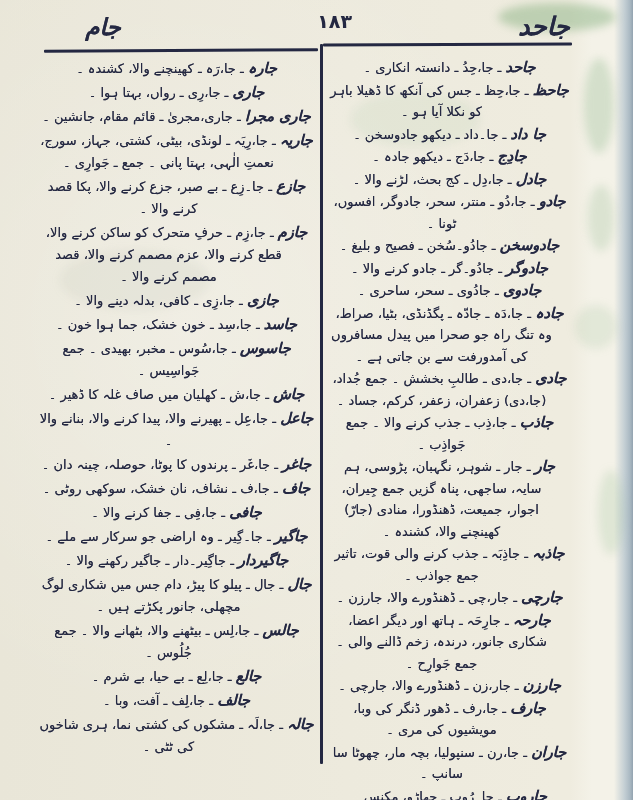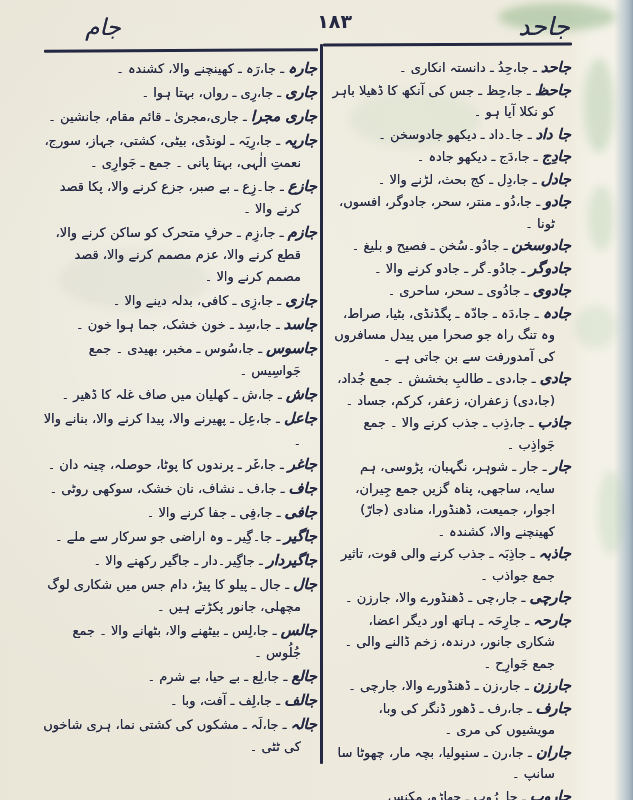--- a/index.html
+++ b/index.html
@@ -26,37 +26,37 @@
   .blob{position:absolute;border-radius:50%;filter:blur(4px);pointer-events:none;}
   .b1{left:498px;top:3px;width:118px;height:28px;background:rgba(115,165,110,.40);}
   .b2{left:584px;top:58px;width:30px;height:95px;background:rgba(120,170,120,.26);}
   .b3{left:588px;top:185px;width:26px;height:66px;background:rgba(120,170,120,.20);}
   .b4{left:575px;top:305px;width:42px;height:44px;background:rgba(130,175,125,.15);}
   .b5{left:350px;top:92px;width:130px;height:55px;background:rgba(150,190,150,.12);}
   .b6{left:598px;top:470px;width:26px;height:85px;background:rgba(120,170,120,.17);}
   .b7{left:60px;top:250px;width:150px;height:60px;background:rgba(160,170,150,.10);}
 
   
-  .catchword{position:absolute;color:var(--ink);font-weight:normal;
+  .catchword{position:absolute;color:var(--ink);font-weight:bold;
     text-shadow:0 0 .6px rgba(36,40,66,.8);white-space:nowrap;}
   .cw-right{left:500px;top:12px;width:88px;font-size:25px;text-align:center;font-style:italic;}
   .cw-left{left:78px;top:14px;width:50px;font-size:23px;text-align:center;font-style:italic;}
   .pageno{position:absolute;left:288px;top:10px;width:64px;
     color:var(--ink);font-weight:bold;font-size:19px;letter-spacing:2px;}
   .rule{position:absolute;background:var(--ink);border-radius:1px;}
   .rule-right{left:323px;top:43px;width:249px;height:3px;transform:rotate(-0.25deg);}
   .rule-left{left:44px;top:49px;width:274px;height:3px;transform:rotate(-0.35deg);}
   .divider{left:320px;top:44px;width:2.5px;height:720px;}
 
   
   .col{position:absolute;top:57px;color:var(--ink);}
   .col-right{right:62px;width:243px;}
   .col-left{left:36px;width:281px;}
   .entry{margin:0 0 1px;padding-right:16px;text-indent:-16px;
-    font-size:13px;line-height:21.5px;text-align:right;
+    font-size:13px;line-height:21.5px;text-align:center;
     text-shadow:0 0 .5px rgba(36,40,66,.75);}
   .col-left .entry{line-height:22px;}
   .hw{font-weight:bold;font-size:14.5px;font-style:italic;letter-spacing:.3px;}
 </style>
 </head>
 <body>
 
 <div id="page">
 
   <div class="margin-strip"></div>

